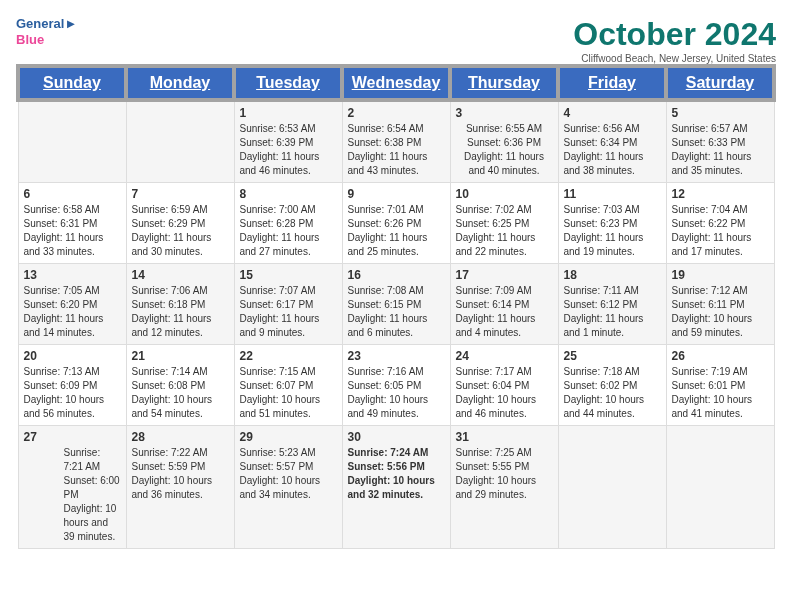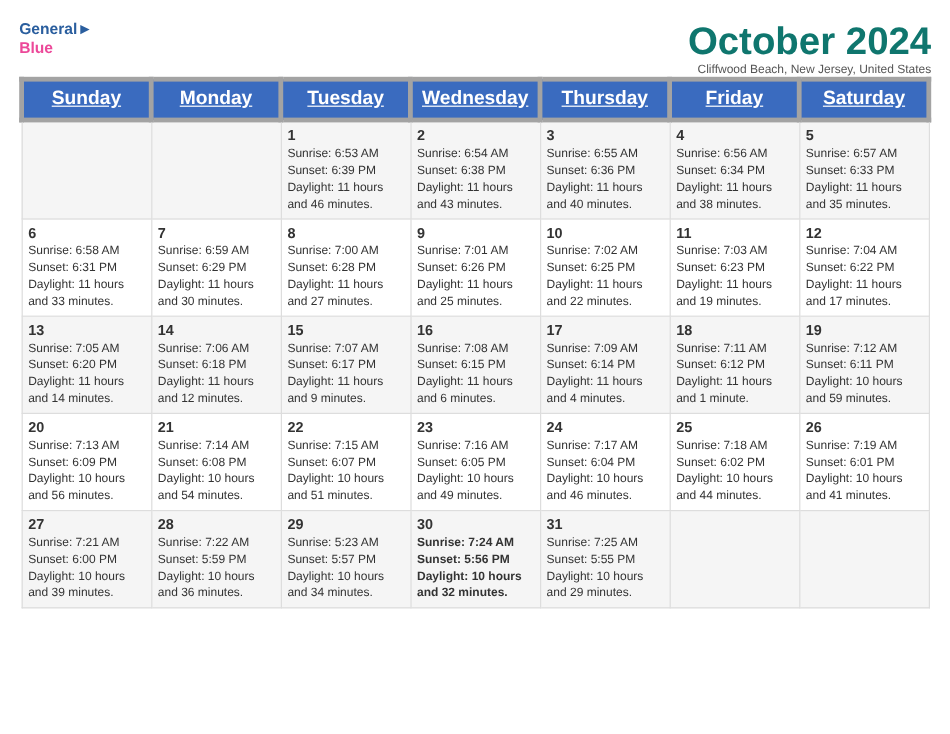--- a/index.html
+++ b/index.html
@@ -119,21 +119,21 @@
 Daylight: 11 hours and 46 minutes.</div>
         </td>
         <td>
           <span class="day-num">2</span>
           <div class="day-info" style="white-space: pre-line;">Sunrise: 6:54 AM
 Sunset: 6:38 PM
 Daylight: 11 hours and 43 minutes.</div>
         </td>
         <td>
           <span class="day-num">3</span>
-          <div class="day-info" style="white-space: pre-line;">Sunrise: 6:55 AM
+          <div class="day-info" style="white-space: pre-line; text-align: center;">Sunrise: 6:55 AM
 Sunset: 6:36 PM
 Daylight: 11 hours and 40 minutes.</div>
         </td>
         <td>
           <span class="day-num">4</span>
           <div class="day-info" style="white-space: pre-line;">Sunrise: 6:56 AM
 Sunset: 6:34 PM
 Daylight: 11 hours and 38 minutes.</div>
         </td>
         <td>
@@ -271,21 +271,21 @@
         <td>
           <span class="day-num">26</span>
           <div class="day-info" style="white-space: pre-line;">Sunrise: 7:19 AM
 Sunset: 6:01 PM
 Daylight: 10 hours and 41 minutes.</div>
         </td>
       </tr>
       <tr>
         <td>
           <span class="day-num">27</span>
-          <div class="day-info" style="white-space: pre-line;">Sunrise: 7:21 AM
+          <div class="day-info" style="white-space: pre-line; margin-left: 40px;">Sunrise: 7:21 AM
 Sunset: 6:00 PM
 Daylight: 10 hours and 39 minutes.</div>
         </td>
         <td>
           <span class="day-num">28</span>
           <div class="day-info" style="white-space: pre-line;">Sunrise: 7:22 AM
 Sunset: 5:59 PM
 Daylight: 10 hours and 36 minutes.</div>
         </td>
         <td>

